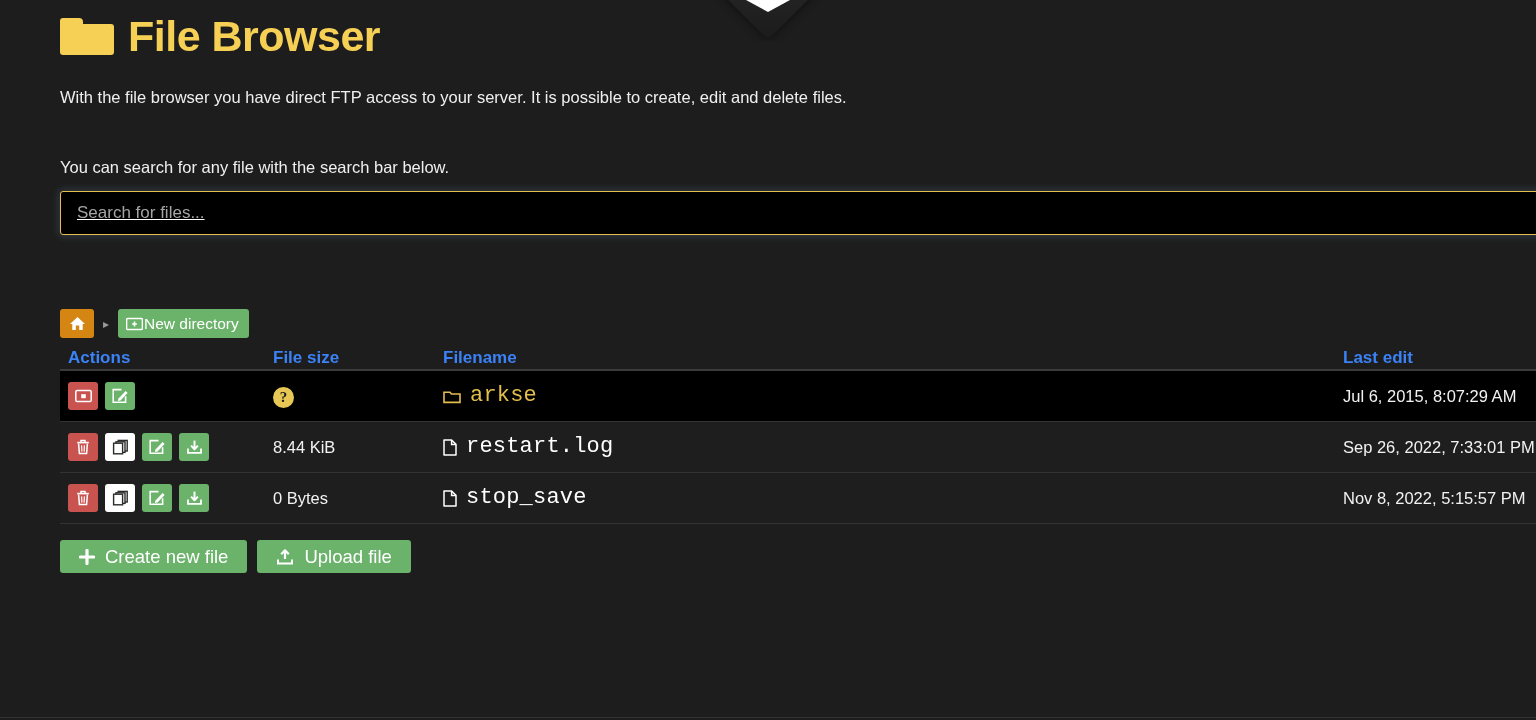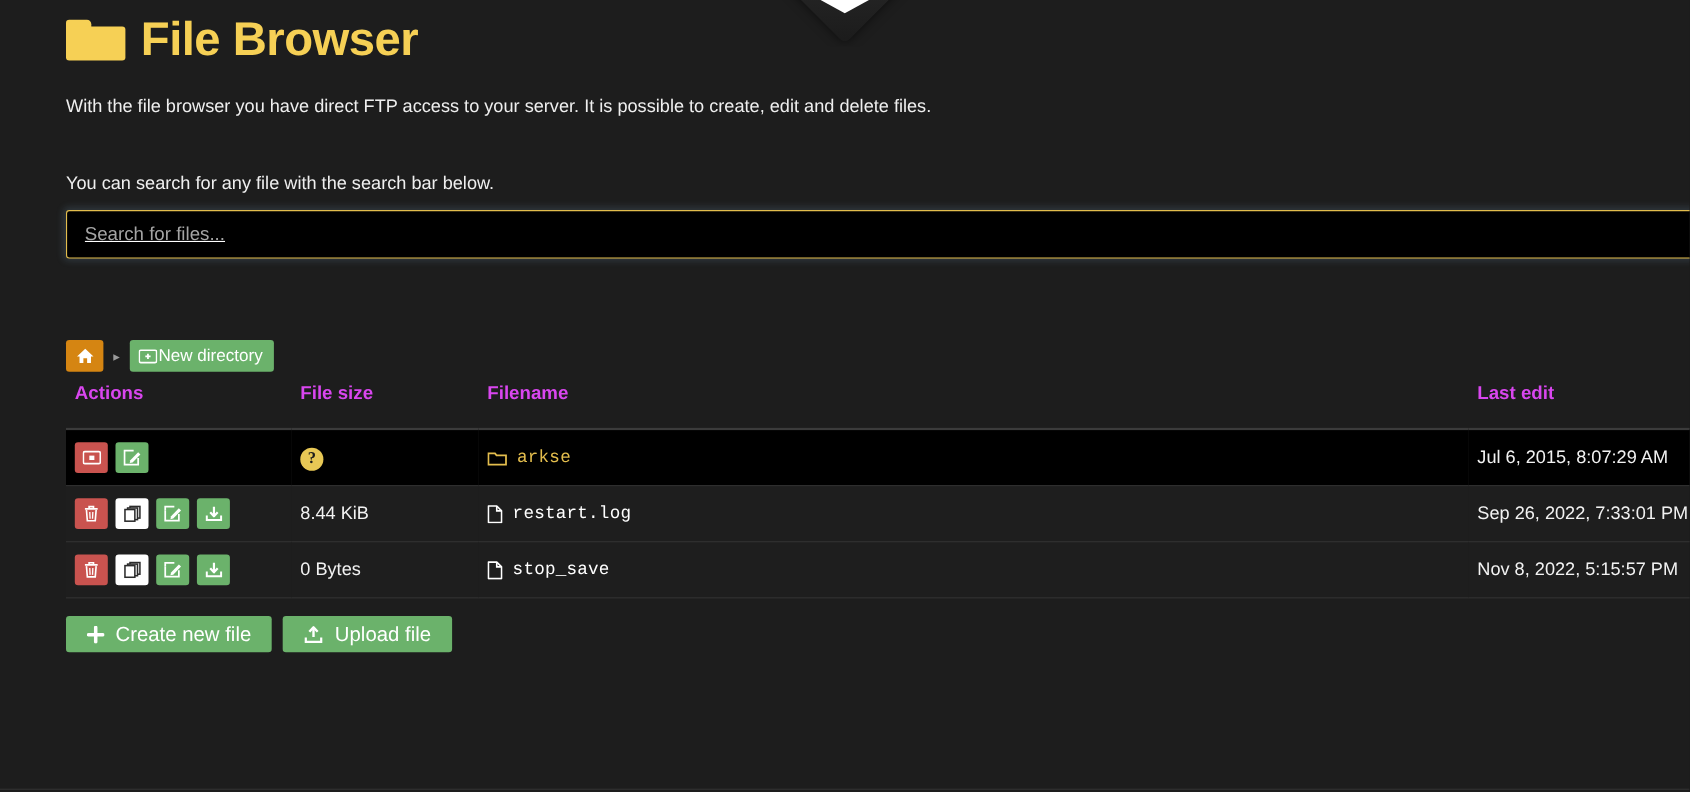--- a/index.html
+++ b/index.html
@@ -167,22 +167,22 @@
   .file-table {
     width: 1492px;
     border-collapse: collapse;
     margin-top: 6px;
     table-layout: fixed;
   }
   .file-table th {
     text-align: left;
     font-size: 17px;
     font-weight: bold;
-    color: #d946ef;
-    padding: 4px 8px 21px 8px;
+    color: #3b82f6;
+    padding: 4px 8px 1px 8px;
     border-bottom: 2px solid #3b3b3b;
   }
   .file-table td {
     padding: 11px 8px;
     font-size: 16.5px;
     color: #f2f2f2;
     border-bottom: 1px solid #333333;
     vertical-align: top;
     line-height: 28px;
   }
@@ -205,21 +205,21 @@
     justify-content: center;
     cursor: pointer;
     padding: 0;
   }
   .act-red   { background: #c9534f; }
   .act-green { background: #6bb26b; }
   .act-white { background: #ffffff; }
 
   .mono {
     font-family: "Liberation Mono", monospace;
-    font-size: 16px;
+    font-size: 22px;
     letter-spacing: 0.2px;
   }
   .name-cell { display: flex; align-items: center; gap: 9px; }
   .folder-name { color: #e3bd4d; }
   .file-name   { color: #ffffff; }
 
   .size-unknown {
     display: inline-flex;
     align-items: center;
     justify-content: center;

